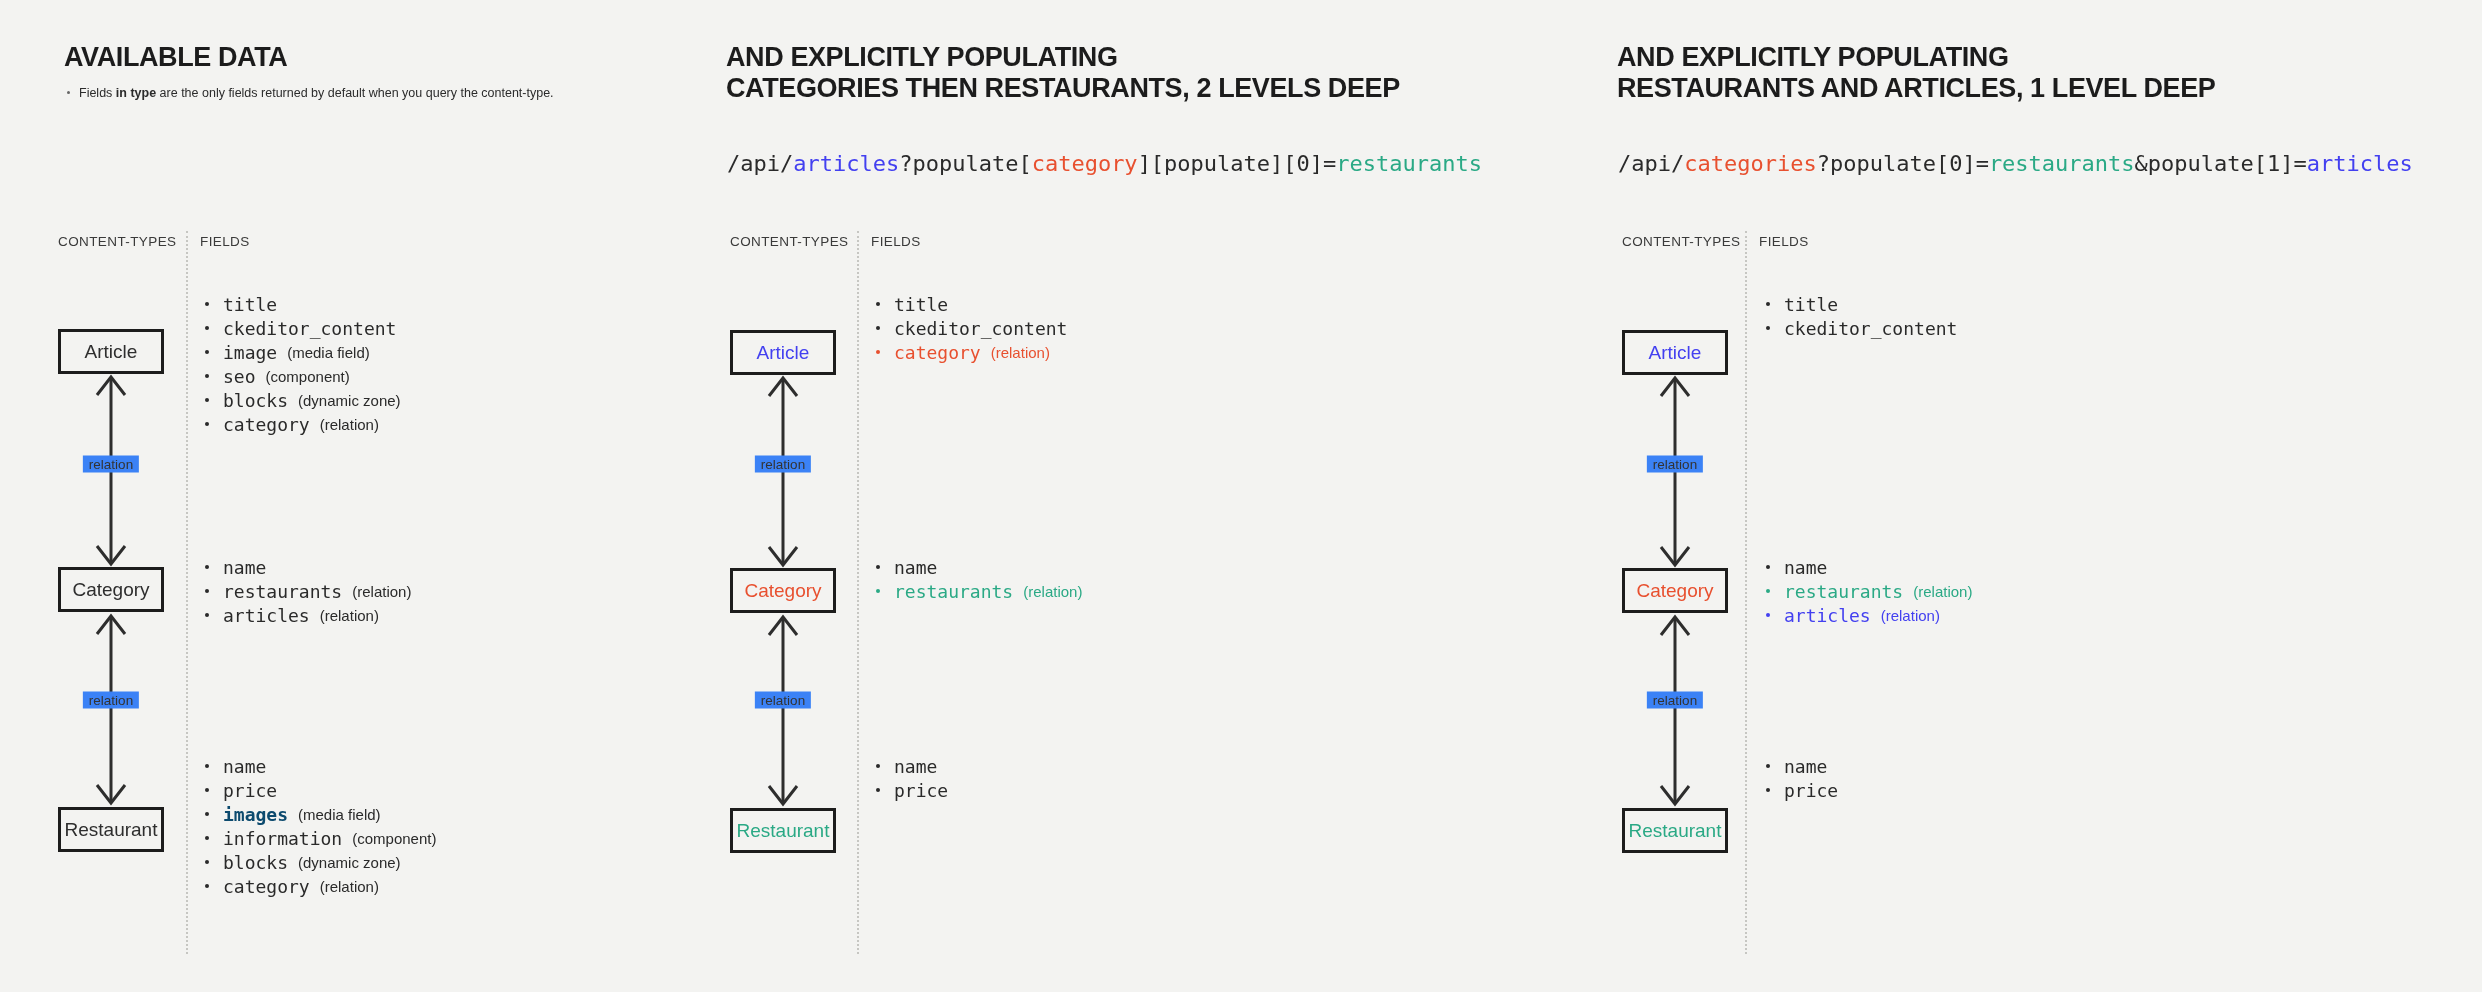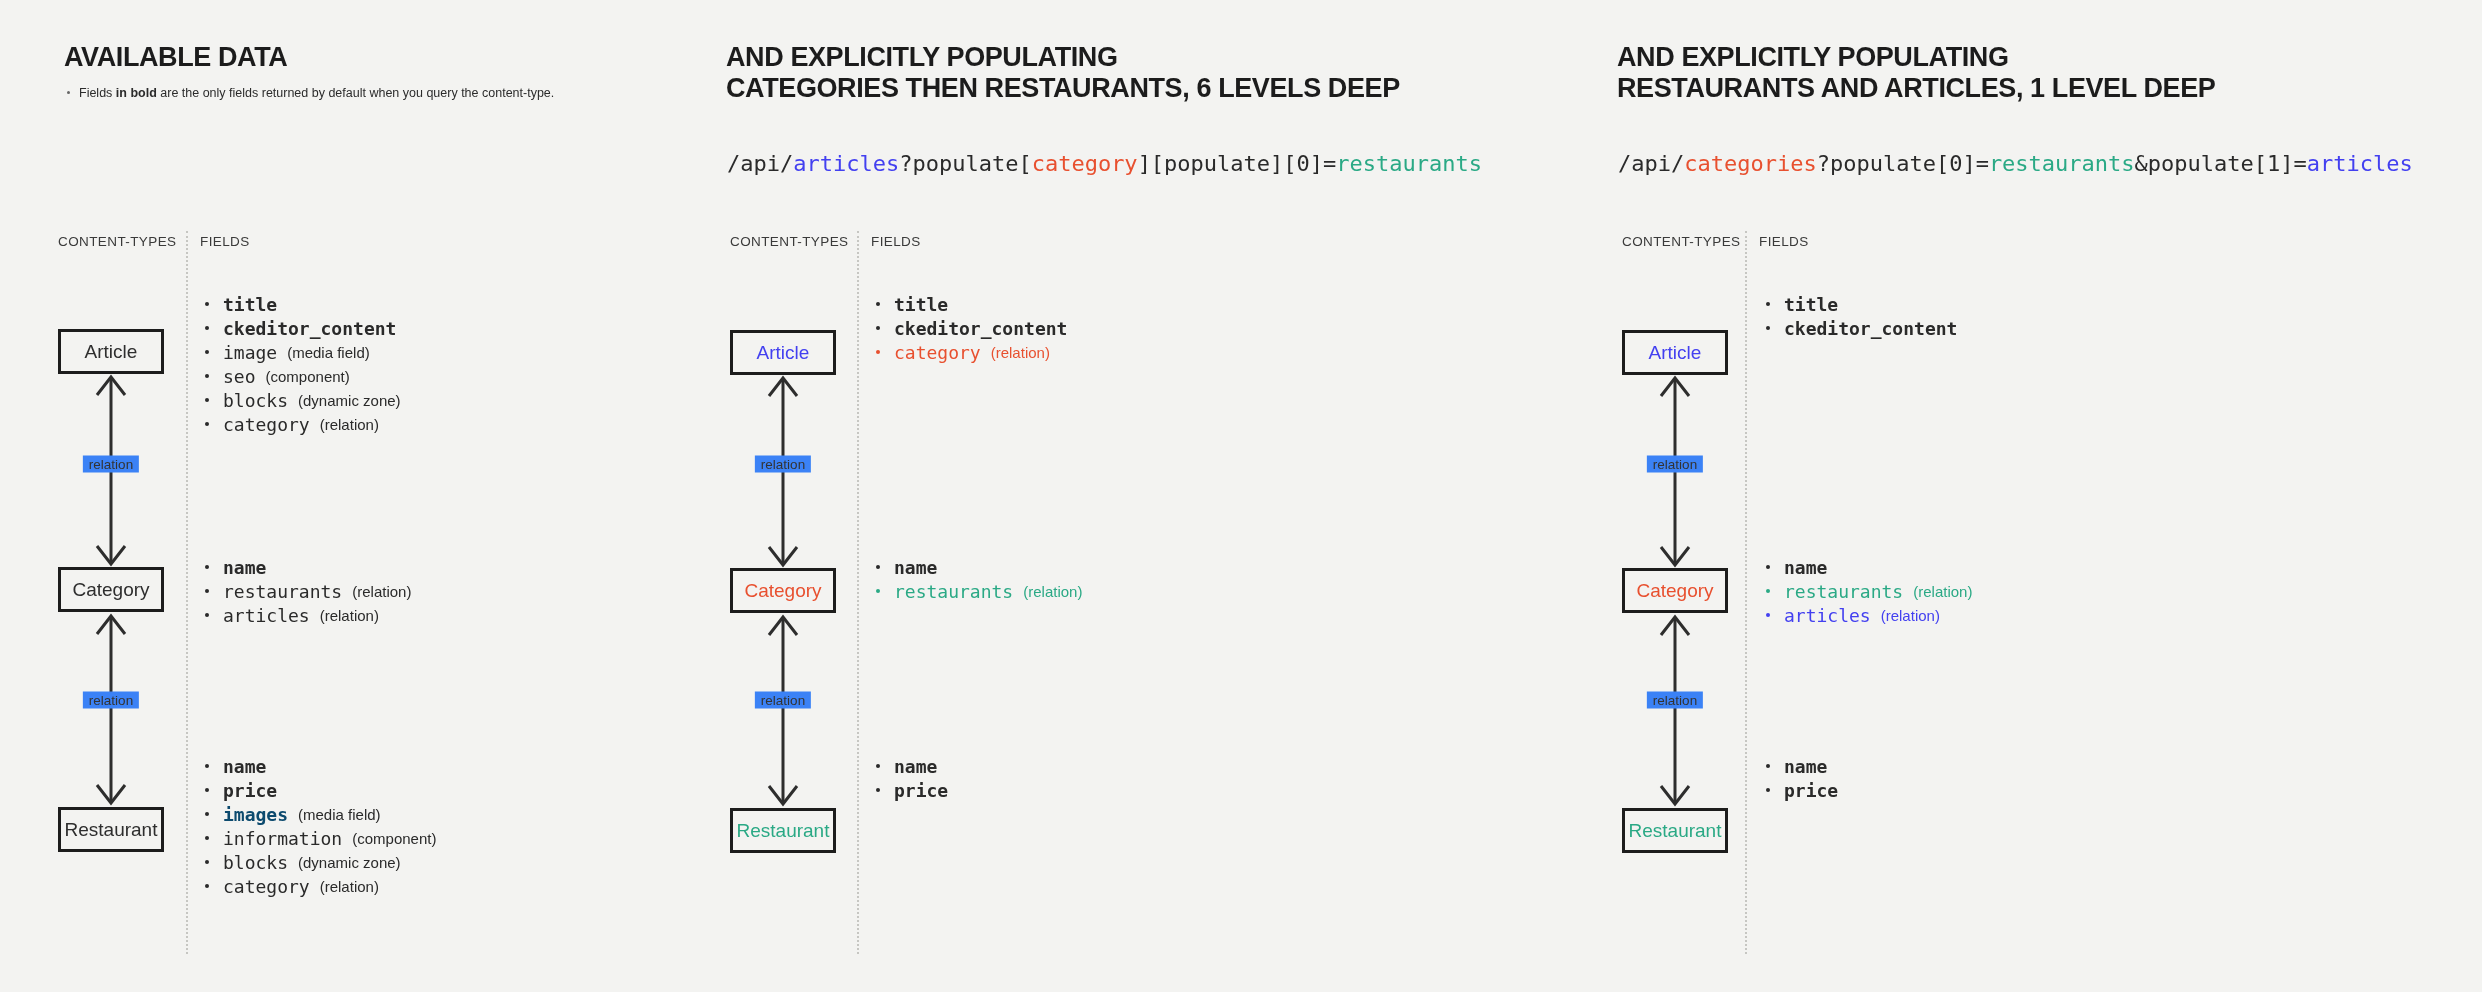--- a/index.html
+++ b/index.html
@@ -18,37 +18,37 @@
   .dotted{position:absolute;width:0;border-left:2px dotted #c6c6c2;}
   .node{position:absolute;width:106px;height:45px;border:3px solid #1c1c1c;box-sizing:border-box;
         display:flex;align-items:center;justify-content:center;font-size:19px;background:#f3f3f1;}
   .arrow{position:absolute;}
   .rel{position:absolute;transform:translate(-50%,-50%);background:#3b82f6;
        font-size:13.5px;color:#333;padding:1px 6px;white-space:nowrap;}
   .flist{position:absolute;}
   .frow{display:flex;align-items:center;height:24px;white-space:nowrap;}
   .fb{width:4px;height:4px;border-radius:50%;background:#2a2a2a;margin-right:14px;flex:none;}
   .fname{font-family:"DejaVu Sans Mono",monospace;font-size:18px;color:#2a2a2a;}
-  .fname.b{font-weight:bold;}
+  .fname.b{font-weight:normal;}
   .ftype{font-size:15px;margin-left:10px;color:#2a2a2a;}
   .seg-b{font-weight:bold;}
 </style>
 </head>
 <body>
 
 <div id="page">
 
   <section>
     <div class="title" style="left:64px;top:42px;">
         <span class="tl"><span>AVAILABLE DATA</span></span>
       </div>
     <div class="notes" style="left:64px;top:85px;">
         <div class="nrow">
           <span class="nb"></span>
-          <span class="nseg"><span>Fields </span><span class="seg-b">in bold</span><span> are the only fields returned by default when you query the content-type.</span></span>
+          <span class="nseg"><span>Fields </span><span class="seg-b">in type</span><span> are the only fields returned by default when you query the content-type.</span></span>
         </div>
       </div>
 
     <span class="colhead" style="left:58px;top:234px;">CONTENT-TYPES</span>
     <span class="colhead" style="left:200px;top:234px;">FIELDS</span>
     <div class="dotted" style="left:186px;top:231px;height:723px;"></div>
 
     <div class="node" style="left: 58px; top: 329px; color: rgb(46, 46, 46);">Article</div>
     <div class="node" style="left: 58px; top: 567px; color: rgb(46, 46, 46);">Category</div>
     <div class="node" style="left: 58px; top: 807px; color: rgb(46, 46, 46);">Restaurant</div>
@@ -144,21 +144,21 @@
           <span class="fb" style="background: rgb(42, 42, 42);"></span>
           <span class="fname" style="color: rgb(42, 42, 42);">category</span>
           <span class="ftype" style="color: rgb(42, 42, 42);">(relation)</span>
         </div>
       </div>
   </section>
 
   <section>
     <div class="title" style="left:726px;top:42px;">
         <span class="tl"><span>AND EXPLICITLY POPULATING</span></span>
-        <span class="tl"><span>CATEGORIES THEN RESTAURANTS, 6 LEVELS DEEP</span></span>
+        <span class="tl"><span>CATEGORIES THEN RESTAURANTS, 2 LEVELS DEEP</span></span>
       </div>
     <div class="api" style="left:727px;top:151px;"><span>/api/</span><span style="color: rgb(67, 64, 240);">articles</span><span>?populate[</span><span style="color: rgb(232, 80, 47);">category</span><span>][populate][0]=</span><span style="color: rgb(42, 169, 133);">restaurants</span></div>
 
     <span class="colhead" style="left:730px;top:234px;">CONTENT-TYPES</span>
     <span class="colhead" style="left:871px;top:234px;">FIELDS</span>
     <div class="dotted" style="left:857px;top:231px;height:723px;"></div>
 
     <div class="node" style="left: 730px; top: 330px; color: rgb(67, 64, 240);">Article</div>
     <div class="node" style="left: 730px; top: 568px; color: rgb(232, 80, 47);">Category</div>
     <div class="node" style="left: 730px; top: 808px; color: rgb(42, 169, 133);">Restaurant</div>

